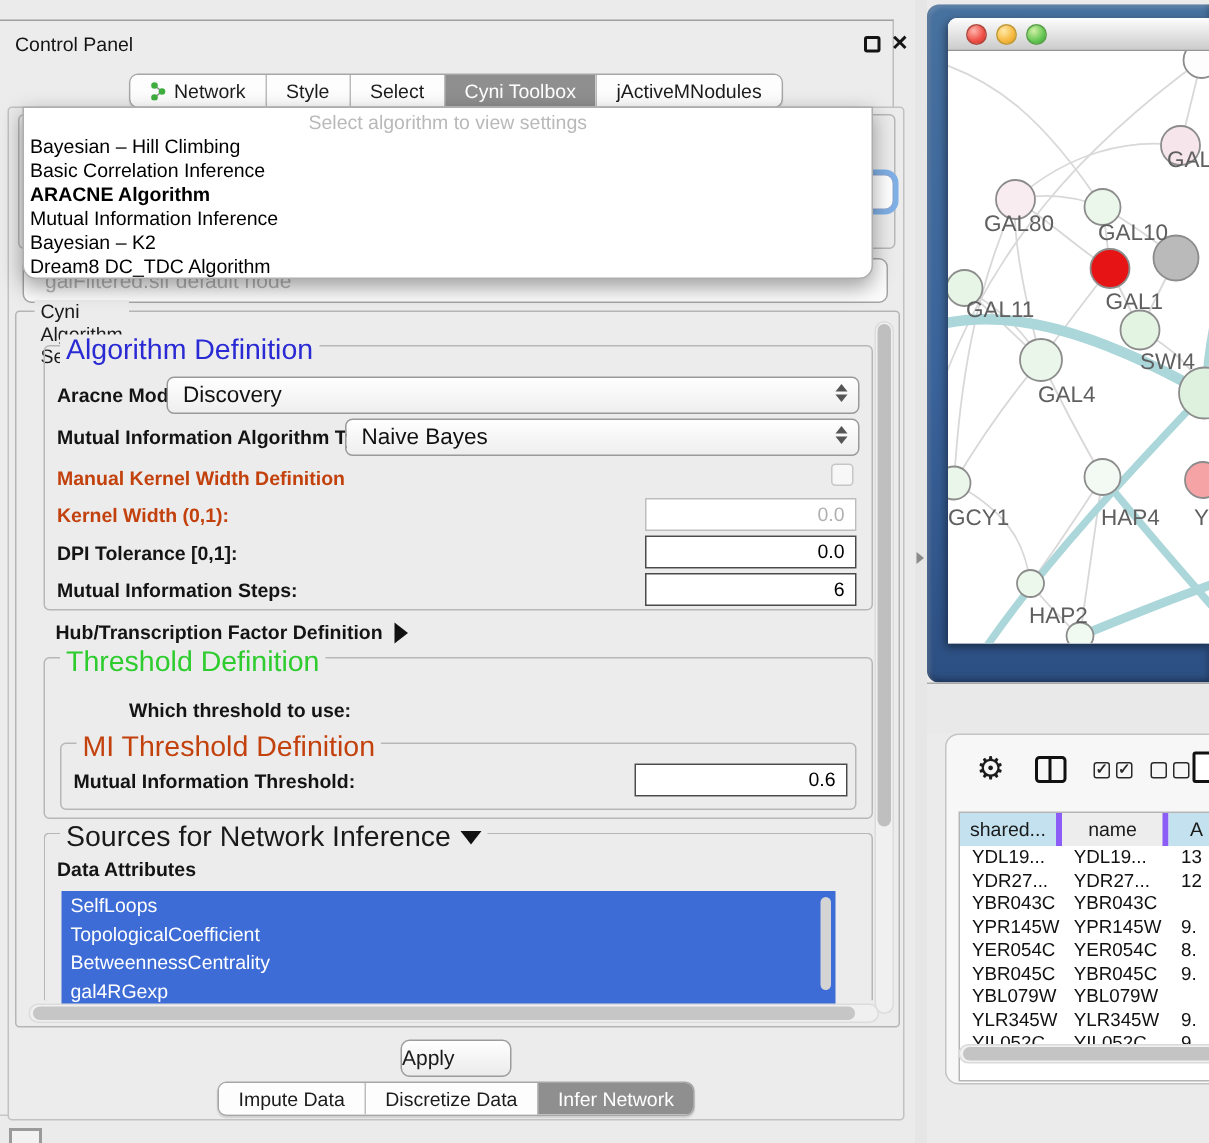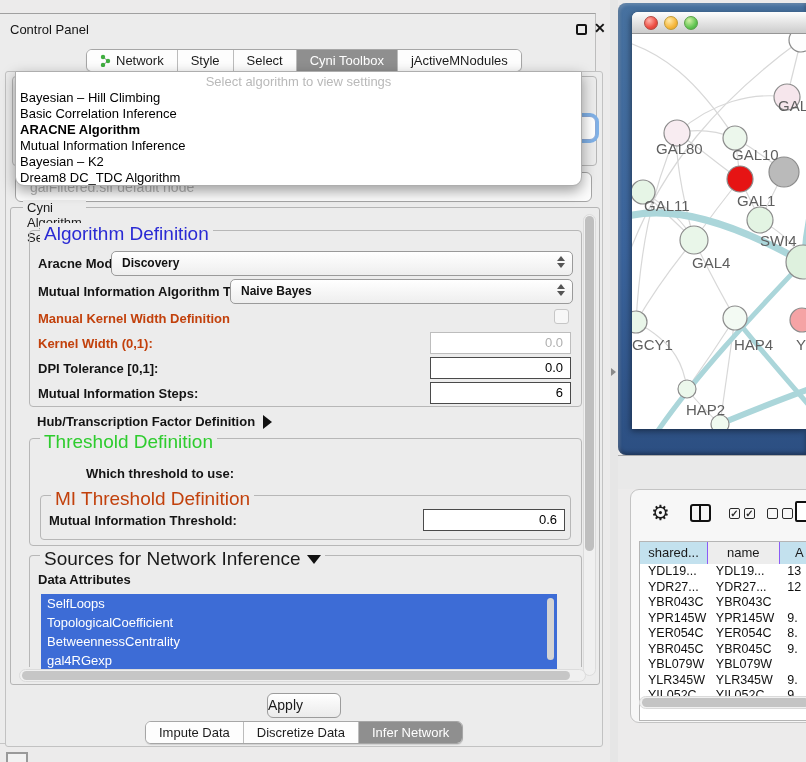--- a/index.html
+++ b/index.html
@@ -41,21 +41,21 @@
   .popup .ph { text-align:center; font-size:13px; color:#b9b9b9; height:16px; line-height:16px; }
   .popup .it { font-size:13px; height:16px; line-height:16px; padding-left:4px; color:#000; }
   .popup .it.b { font-weight:bold; }
 
   
   .settings { position:absolute; left:4px; top:135px; width:590px; height:478px; background:#ececec;
               border:1px solid #b5b5b5; border-radius:3px; }
   .lbl { position:absolute; font-size:13px; font-weight:bold; color:#141414; white-space:nowrap; }
   .lbl.dis { color:#c2410c; }
   .combo { position:absolute; height:25px; background:linear-gradient(#ffffff,#eeeeee); border:1px solid #9a9a9a;
-           border-radius:5px; font-size:12px; line-height:23px; padding-left:10px; color:#111;font-weight:bold; }
+           border-radius:5px; font-size:15px; line-height:23px; padding-left:10px; color:#111; }
   .combo .spn { position:absolute; right:7px; top:4px; }
   .spn i { display:block; width:0; height:0; border-left:4px solid transparent; border-right:4px solid transparent; }
   .spn .up { border-bottom:5px solid #555; margin-bottom:2px; }
   .spn .dn { border-top:5px solid #555; }
   .fld { position:absolute; height:22px; background:#fff; font-size:13px; line-height:20px;
          text-align:right; padding-right:7px; }
   .fld.en { border:1px solid #4a4a4a; color:#000; }
   .fld.dis { border:1px solid #bdbdbd; color:#b0b0b0; }
   .chk { position:absolute; width:15px; height:15px; border:1px solid #c6c6c6; border-radius:3px; background:#f7f7f7; }
   .arr-r { display:inline-block; width:0; height:0; border-top:7px solid transparent; border-bottom:7px solid transparent;
@@ -102,21 +102,21 @@
              border:1px solid #c4c4c4; border-radius:9px; overflow:hidden; }
   .tb-icons { position:absolute; left:0; top:0; width:100%; height:48px; }
   .gear { position:absolute; left:20px; top:11px; font-size:21px; color:#1c1c1c; line-height:24px; }
   .colicon { position:absolute; left:59px; top:14px; width:21px; height:18px; border:2px solid #111; border-radius:3px; }
   .colicon::after { content:""; position:absolute; left:7px; top:0; width:2px; height:14px; background:#111; }
   .cbx { position:absolute; top:18px; width:11px; height:11px; border:1.6px solid #2a2a2a; border-radius:2px;
          font-size:10px; line-height:9px; text-align:center; color:#2a2a2a; font-weight:bold; }
   .docicon { position:absolute; left:164px; top:11px; width:17px; height:21px; border:2px solid #111; border-radius:2px; background:#fff; }
   .tbl { position:absolute; left:8px; top:51px; width:182px; border:1px solid #b5b5b5; background:#fff; }
   .tbl-head { display:flex; height:22px; }
-  .tbl-head .hc { font-size:13px; color:#1a1a1a; text-align:center; line-height:21px; border-right:1px solid #8b5cf6;
+  .tbl-head .hc { font-size:13px; color:#1a1a1a; text-align:center; line-height:21px; border-right:4px solid #8b5cf6;
                   background:#ededed; overflow:hidden; white-space:nowrap; }
   .tbl-head .hc.hl { background:#c3e1ee; }
   .tbl-rows { background:#fff; height:156px; overflow:hidden; }
   .trow { display:flex; height:15.5px; }
   .trow .tc { font-size:12.5px; color:#111; line-height:15px; padding-left:8px; overflow:hidden; white-space:nowrap; }
   .tp-sbh { position:absolute; left:8px; top:206px; width:182px; height:13px; background:#f0f0f0;
             border:1px solid #dadada; border-radius:7px; }
   .tp-sbh .th { position:absolute; left:2px; top:1px; width:93%; height:9px; background:#c4c4c4; border-radius:5px; }
 </style>
 </head>

